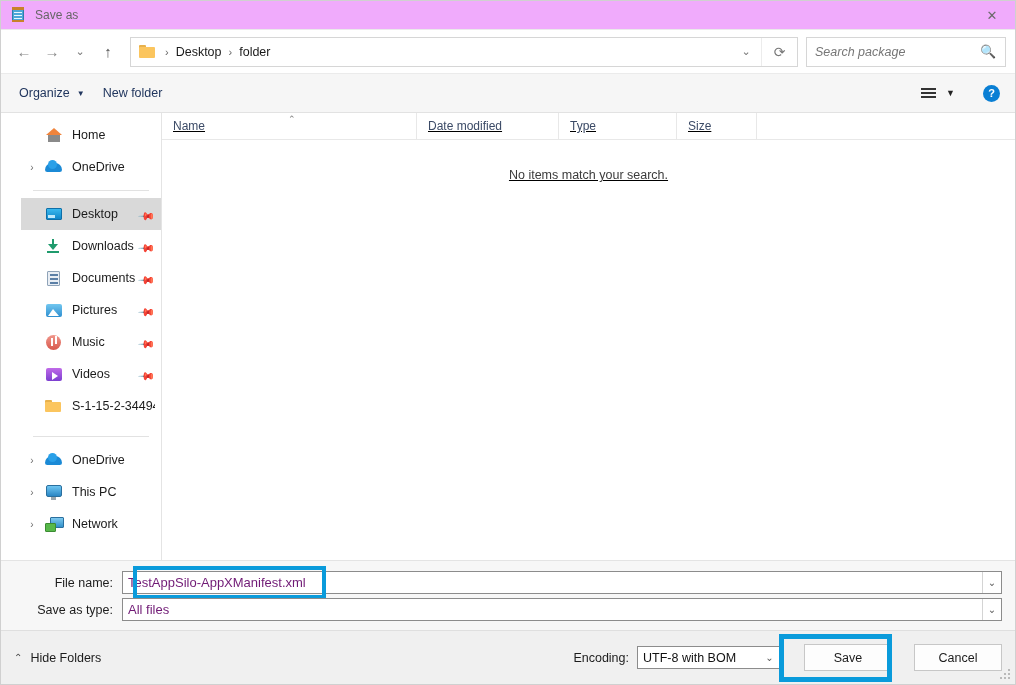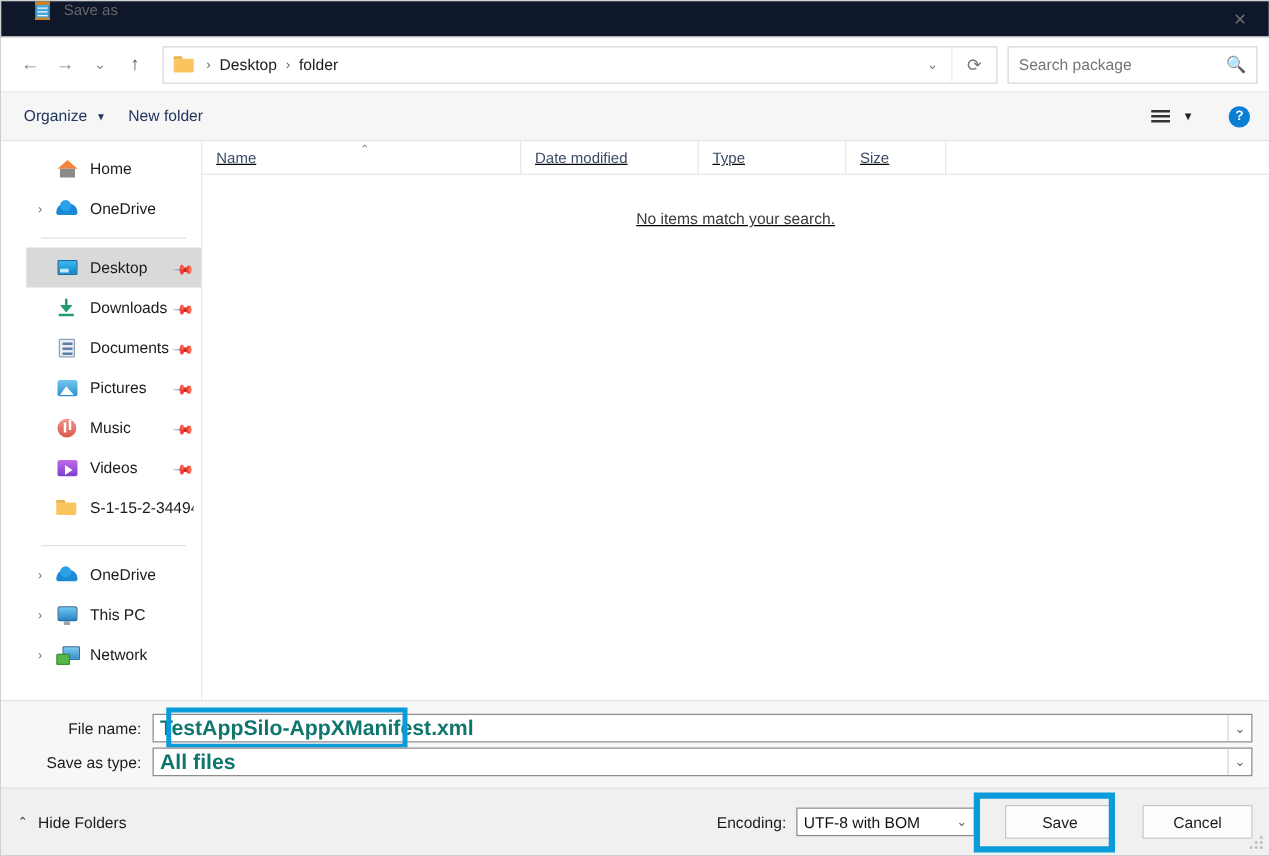--- a/index.html
+++ b/index.html
@@ -13,24 +13,23 @@
     position: relative;
     width: 1016px; height: 685px;
     background: #ffffff;
     border: 1px solid #d0d0d0;
     display: flex; flex-direction: column;
   }
 
   
   .titlebar {
     height: 29px; min-height: 29px;
-    background: #0f172a;
-    display: flex; align-items: flex-start;
+    background: #f0abfc;
+    display: flex; align-items: center;
     border-bottom: 1px solid #eaeaea;
-    padding-left: 16px;
   }
   .titlebar-icon { margin-left: 9px; width: 16px; height: 16px; position: relative; }
   .np-body {
     position: absolute; left: 2px; top: 0px; width: 12px; height: 15px;
     background: #4da6d9; border: 1px solid #2e7fa8; border-radius: 1px;
   }
   .np-line { position: absolute; left: 4px; width: 8px; height: 1px; background: #eaf6fc; }
   .np-top { position: absolute; left: 2px; top: 0; width: 12px; height: 3px; background: #c8822a; }
   .np-bottom { position: absolute; left: 2px; top: 13px; width: 12px; height: 2px; background: #c8822a; }
   .titlebar-title {
@@ -85,21 +84,21 @@
   .addr-refresh {
     width: 36px; height: 28px; display: flex; align-items: center;
     justify-content: center; color: #777; font-size: 14px;
     border-left: 1px solid #ececec;
   }
   .searchbox {
     width: 200px; height: 30px; margin-left: 8px;
     border: 1px solid #d6d6d6; background: #fff;
     display: flex; align-items: center; padding: 0 8px;
   }
-  .searchbox .ph { flex: 1; font-size: 12.5px; color: #767676; }
+  .searchbox .ph { flex: 1; font-size: 12.5px; color: #767676; font-style: italic; }
   .search-icon { color: #444; font-size: 13px; }
 
   
   .cmdbar {
     height: 40px; min-height: 30px;
     background: #f6f6f6;
     border-top: 1px solid #ebebeb;
     border-bottom: 1px solid #e2e2e2;
     display: flex; align-items: center;
     padding: 0 9px;
@@ -231,21 +230,21 @@
   .form-row + .form-row { margin-top: 2px; }
   .form-label {
     width: 108px; text-align: right; padding-right: 9px;
     font-size: 12.5px; color: #1c1c1c;
   }
   .combo {
     flex: 1; height: 23px; background: #fff;
     border: 1px solid #8c8c8c;
     display: flex; align-items: center;
   }
-  .combo .val { flex: 1; padding-left: 5px; font-size: 17px; color: #0f766e; font-weight: bold; }
+  .combo .val { flex: 1; padding-left: 5px; font-size: 13px; color: #701a75; }
   .combo .chev {
     width: 19px; text-align: center; color: #5c5c5c; font-size: 10px;
     border-left: 1px solid #d4d4d4; height: 100%;
     display: flex; align-items: center; justify-content: center;
   }
   .hl-box {
     position: absolute;
     border: 4px solid #0a9bdb;
     pointer-events: none;
   }

